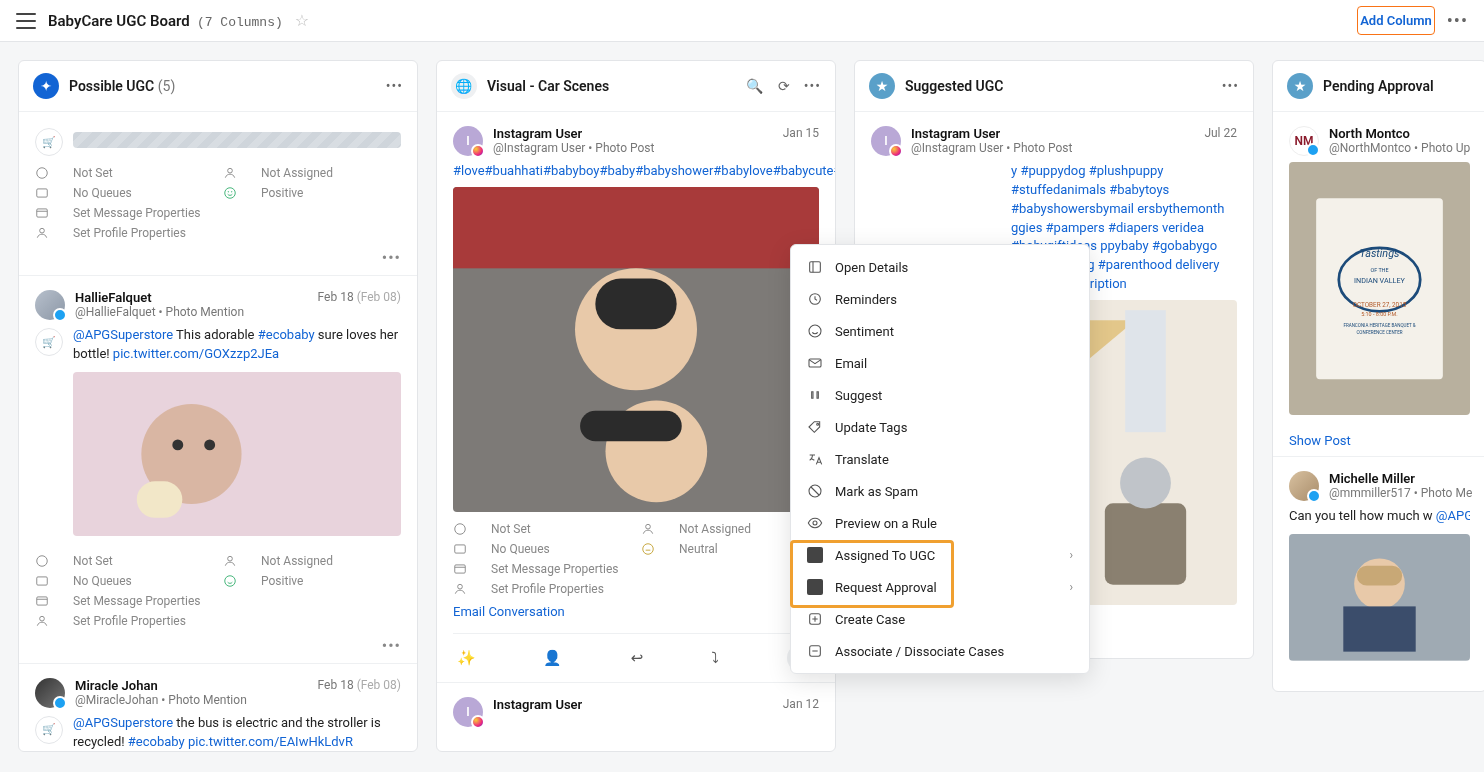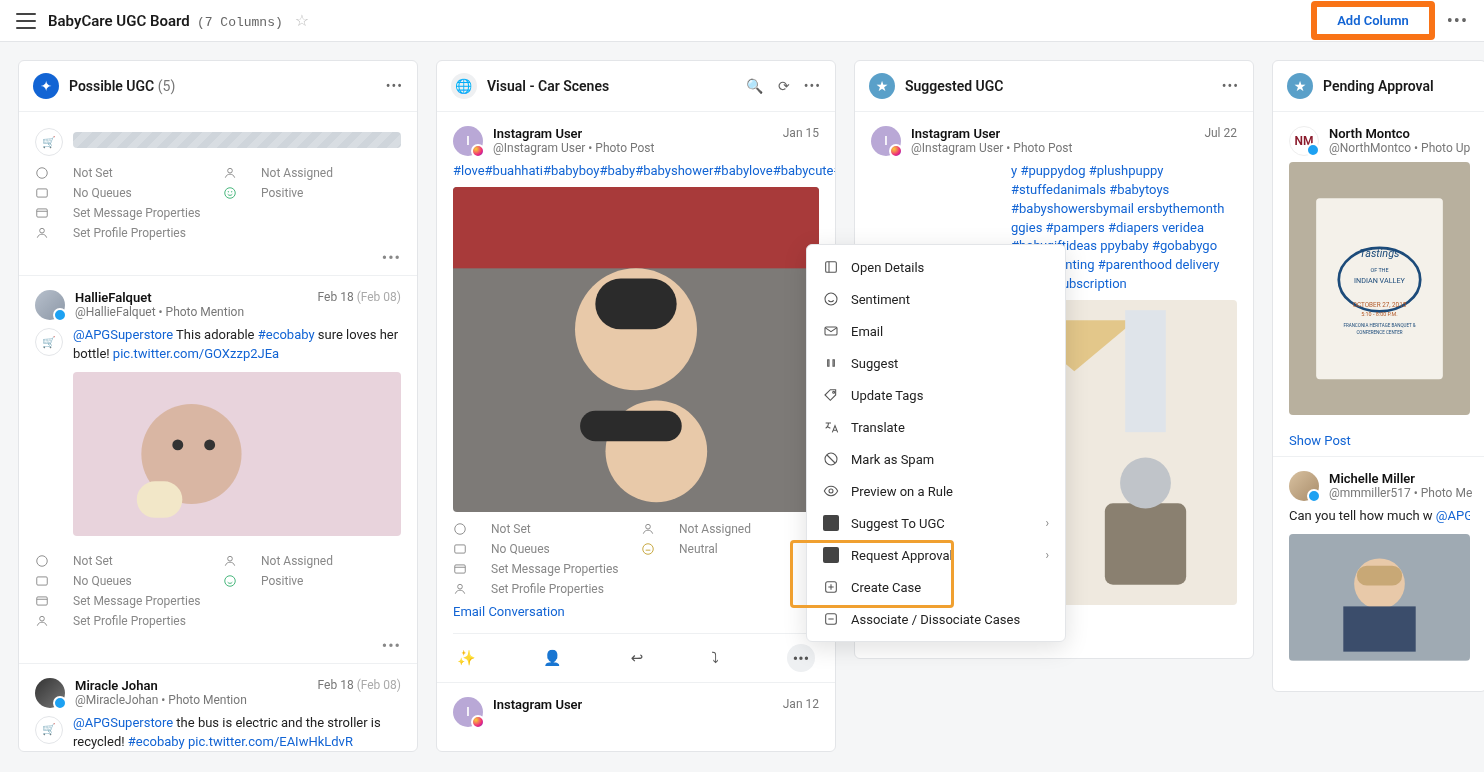--- a/index.html
+++ b/index.html
@@ -5,21 +5,21 @@
   * { box-sizing: border-box; margin: 0; padding: 0; font-family: -apple-system, BlinkMacSystemFont, "Segoe UI", Roboto, Helvetica, Arial, sans-serif; }
   body { background:#f5f6f7; color:#1a1a1a; font-size:13px; overflow-x:hidden; }
   .topbar { display:flex; align-items:center; justify-content:space-between; background:#fff; border-bottom:1px solid #e3e5e8; padding:8px 16px; height:42px; }
   .topbar-left { display:flex; align-items:center; gap:12px; }
   .hamburger { width:20px; height:16px; display:flex; flex-direction:column; justify-content:space-between; cursor:pointer; }
   .hamburger span { display:block; height:2px; background:#444; border-radius:1px; }
   .board-title { font-size:15px; font-weight:600; }
   .board-sub { font-weight:400; color:#666; margin-left:4px;font-family:Liberation Mono, monospace; }
   .star { color:#bbb; font-size:16px; cursor:pointer; }
   .topbar-right { display:flex; align-items:center; gap:12px; }
-  .btn-outline { border:6px solid #f97316; color:#1264d4; background:#fff; padding:6px 20px; border-radius:4px; font-size:13px; font-weight:600; cursor:pointer; }
+  .btn-outline { border:1px solid #f97316; color:#1264d4; background:#fff; padding:6px 2px; border-radius:4px; font-size:13px; font-weight:600; cursor:pointer; }
   .more-dots { color:#666; font-size:18px; cursor:pointer; letter-spacing:1px; }
 
   .columns { display:flex; gap:18px; padding:18px 18px 0 18px; align-items:flex-start; }
   .column { background:#fff; border:1px solid #e3e5e8; border-radius:6px; width:400px; flex:0 0 400px; display:flex; flex-direction:column; max-height:calc(100vh - 80px); }
   .column.narrow { width:215px; flex:0 0 215px; }
   .col-head { display:flex; align-items:center; padding:12px 14px; gap:10px; border-bottom:1px solid #eef0f2; }
   .col-icon { width:26px; height:26px; border-radius:50%; display:flex; align-items:center; justify-content:center; color:#fff; font-size:14px; flex-shrink:0; }
   .bg-blue { background:#1264d4; }
   .bg-teal { background:#5aa0c9; }
   .col-title { font-weight:600; font-size:14px; flex:1; }
@@ -53,21 +53,21 @@
   .action-bar span { cursor:pointer; font-size:15px; }
   .action-more { width:28px; height:28px; border-radius:50%; background:#eef0f2; display:flex; align-items:center; justify-content:center; font-size:16px; cursor:pointer;}
   .sub-avatar { width:28px; height:28px; border-radius:50%; background:#fff; border:1px solid #e3e5e8; display:flex; align-items:center; justify-content:center; margin-top:2px; font-size:11px; color:#888;}
   .inset-row { display:flex; gap:10px; align-items:flex-start; margin-bottom:8px;}
   .stub-img { background:#d8dde2; background-image:linear-gradient(135deg,#cfd5db 25%,#d8dde2 25%,#d8dde2 50%,#cfd5db 50%,#cfd5db 75%,#d8dde2 75%); background-size:20px 20px;}
   .hashtags { color:#1264d4; line-height:1.45; font-size:13px; margin-bottom:6px; }
   .hashtags.frag { margin-top:4px;}
   .show-post { color:#1264d4; font-size:13px; cursor:pointer; margin-top:8px; display:inline-block;}
 
   
-  .ctx { position:absolute; top:244px; left:790px; width:260px; background:#fff; border:1px solid #e3e5e8; border-radius:6px; box-shadow:0 6px 24px rgba(0,0,0,.12); padding:6px 0; z-index:50;margin-left:16px;}
+  .ctx { position:absolute; top:244px; left:790px; width:300px; background:#fff; border:1px solid #e3e5e8; border-radius:6px; box-shadow:0 6px 24px rgba(0,0,0,.12); padding:6px 0; z-index:50;}
   .ctx-item { display:flex; align-items:center; gap:12px; padding:8px 16px; font-size:13px; color:#222; cursor:pointer; position:relative;}
   .ctx-item svg { width:16px; height:16px; stroke:#555; fill:none; stroke-width:1.6; flex-shrink:0;}
   .ctx-item .chev { margin-left:auto; color:#888; font-size:12px; }
   .ctx-hl { position:absolute; border:3px solid #f0a030; border-radius:4px; pointer-events:none; z-index:60;}
   .ic-box { width:16px; height:16px; background:#444; border-radius:2px; flex-shrink:0;}
 
   
   .column.narrow .card-header .uhead .umeta, .column.narrow .card .body-text { white-space:nowrap; overflow:hidden; text-overflow:clip;}
 </style>
 </head>
@@ -450,20 +450,27 @@
 <div class="ctx">
   <div class="ctx-item">
       <svg viewBox="0 0 24 24">
         <rect x="4" y="4" width="16" height="16" rx="2"></rect>
         <path d="M9 4v16"></path>
       </svg>
       <span>Open Details</span>
     </div>
   <div class="ctx-item">
       <svg viewBox="0 0 24 24">
+        <circle cx="12" cy="12" r="8"></circle>
+        <path d="M12 8v4l3 2"></path>
+      </svg>
+      <span>Reminders</span>
+    </div>
+  <div class="ctx-item">
+      <svg viewBox="0 0 24 24">
         <circle cx="12" cy="12" r="9"></circle>
         <path d="M8 14c1 1.5 2.5 2 4 2s3-.5 4-2"></path>
       </svg>
       <span>Sentiment</span>
     </div>
   <div class="ctx-item">
       <svg viewBox="0 0 24 24">
         <rect x="3" y="6" width="18" height="12" rx="2"></rect>
         <path d="M3 7l9 6 9-6"></path>
       </svg>
@@ -497,21 +504,21 @@
     </div>
   <div class="ctx-item">
       <svg viewBox="0 0 24 24">
         <path d="M2 12s3.5-7 10-7 10 7 10 7-3.5 7-10 7S2 12 2 12z"></path>
         <circle cx="12" cy="12" r="3"></circle>
       </svg>
       <span>Preview on a Rule</span>
     </div>
   <div class="ctx-item">
       <div class="ic-box"></div>
-      <span>Suggest To UGC</span>
+      <span>Assigned To UGC</span>
       <span class="chev">›</span>
     </div>
   <div class="ctx-item">
       <div class="ic-box"></div>
       <span>Request Approval</span>
       <span class="chev">›</span>
     </div>
   <div class="ctx-item">
       <svg viewBox="0 0 24 24">
         <rect x="4" y="4" width="16" height="16" rx="3"></rect>

